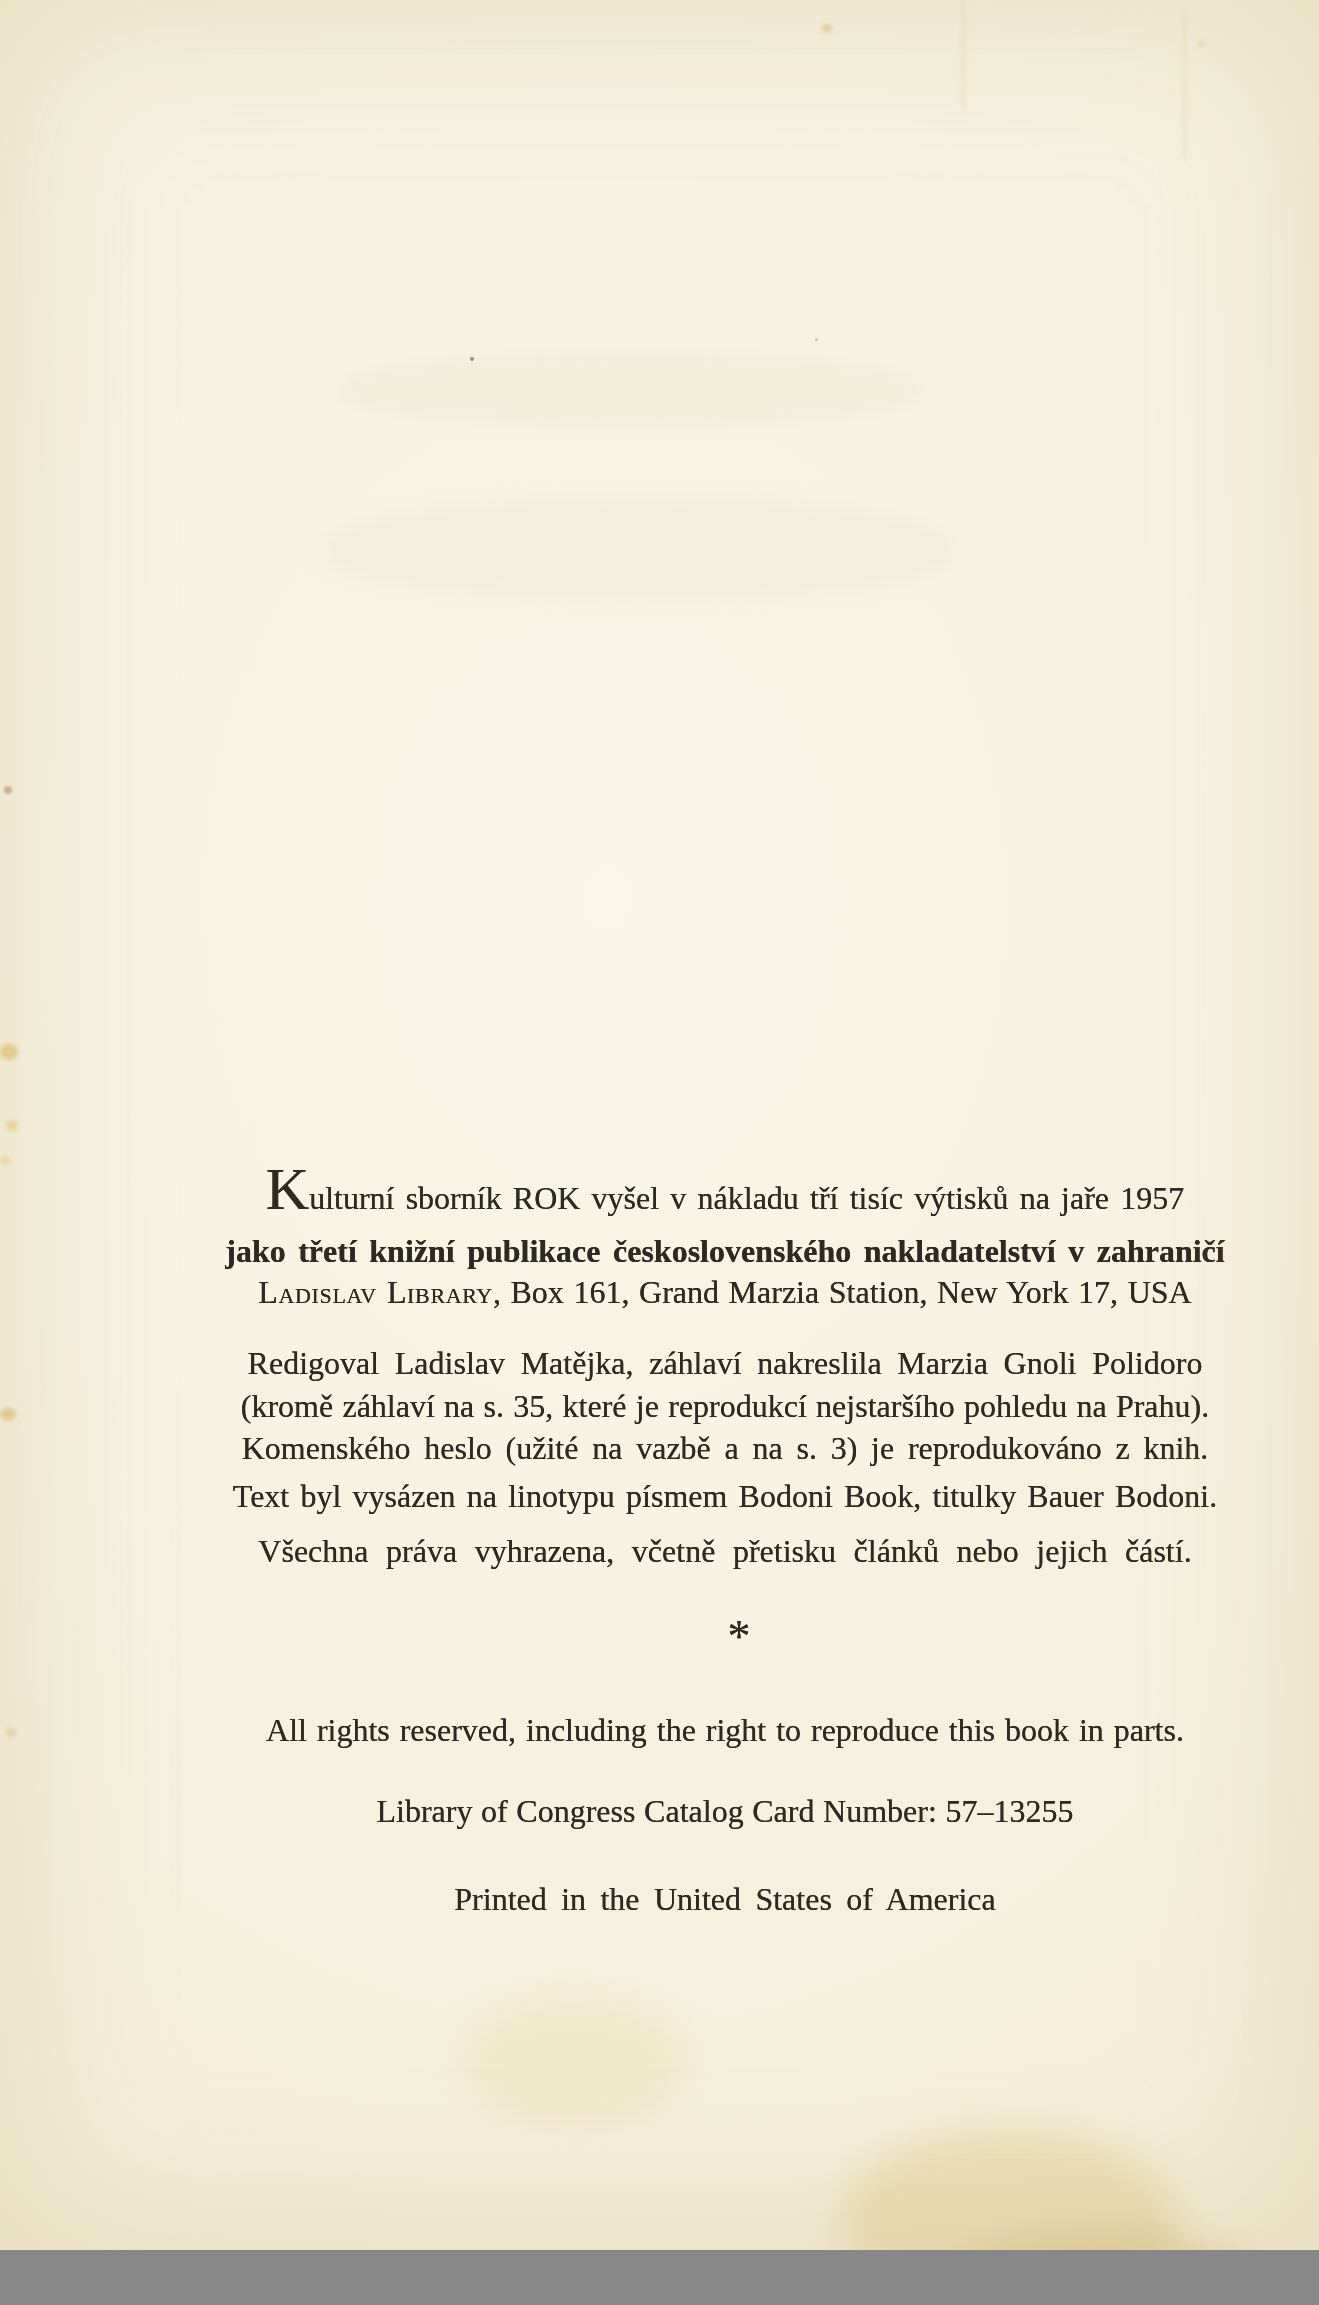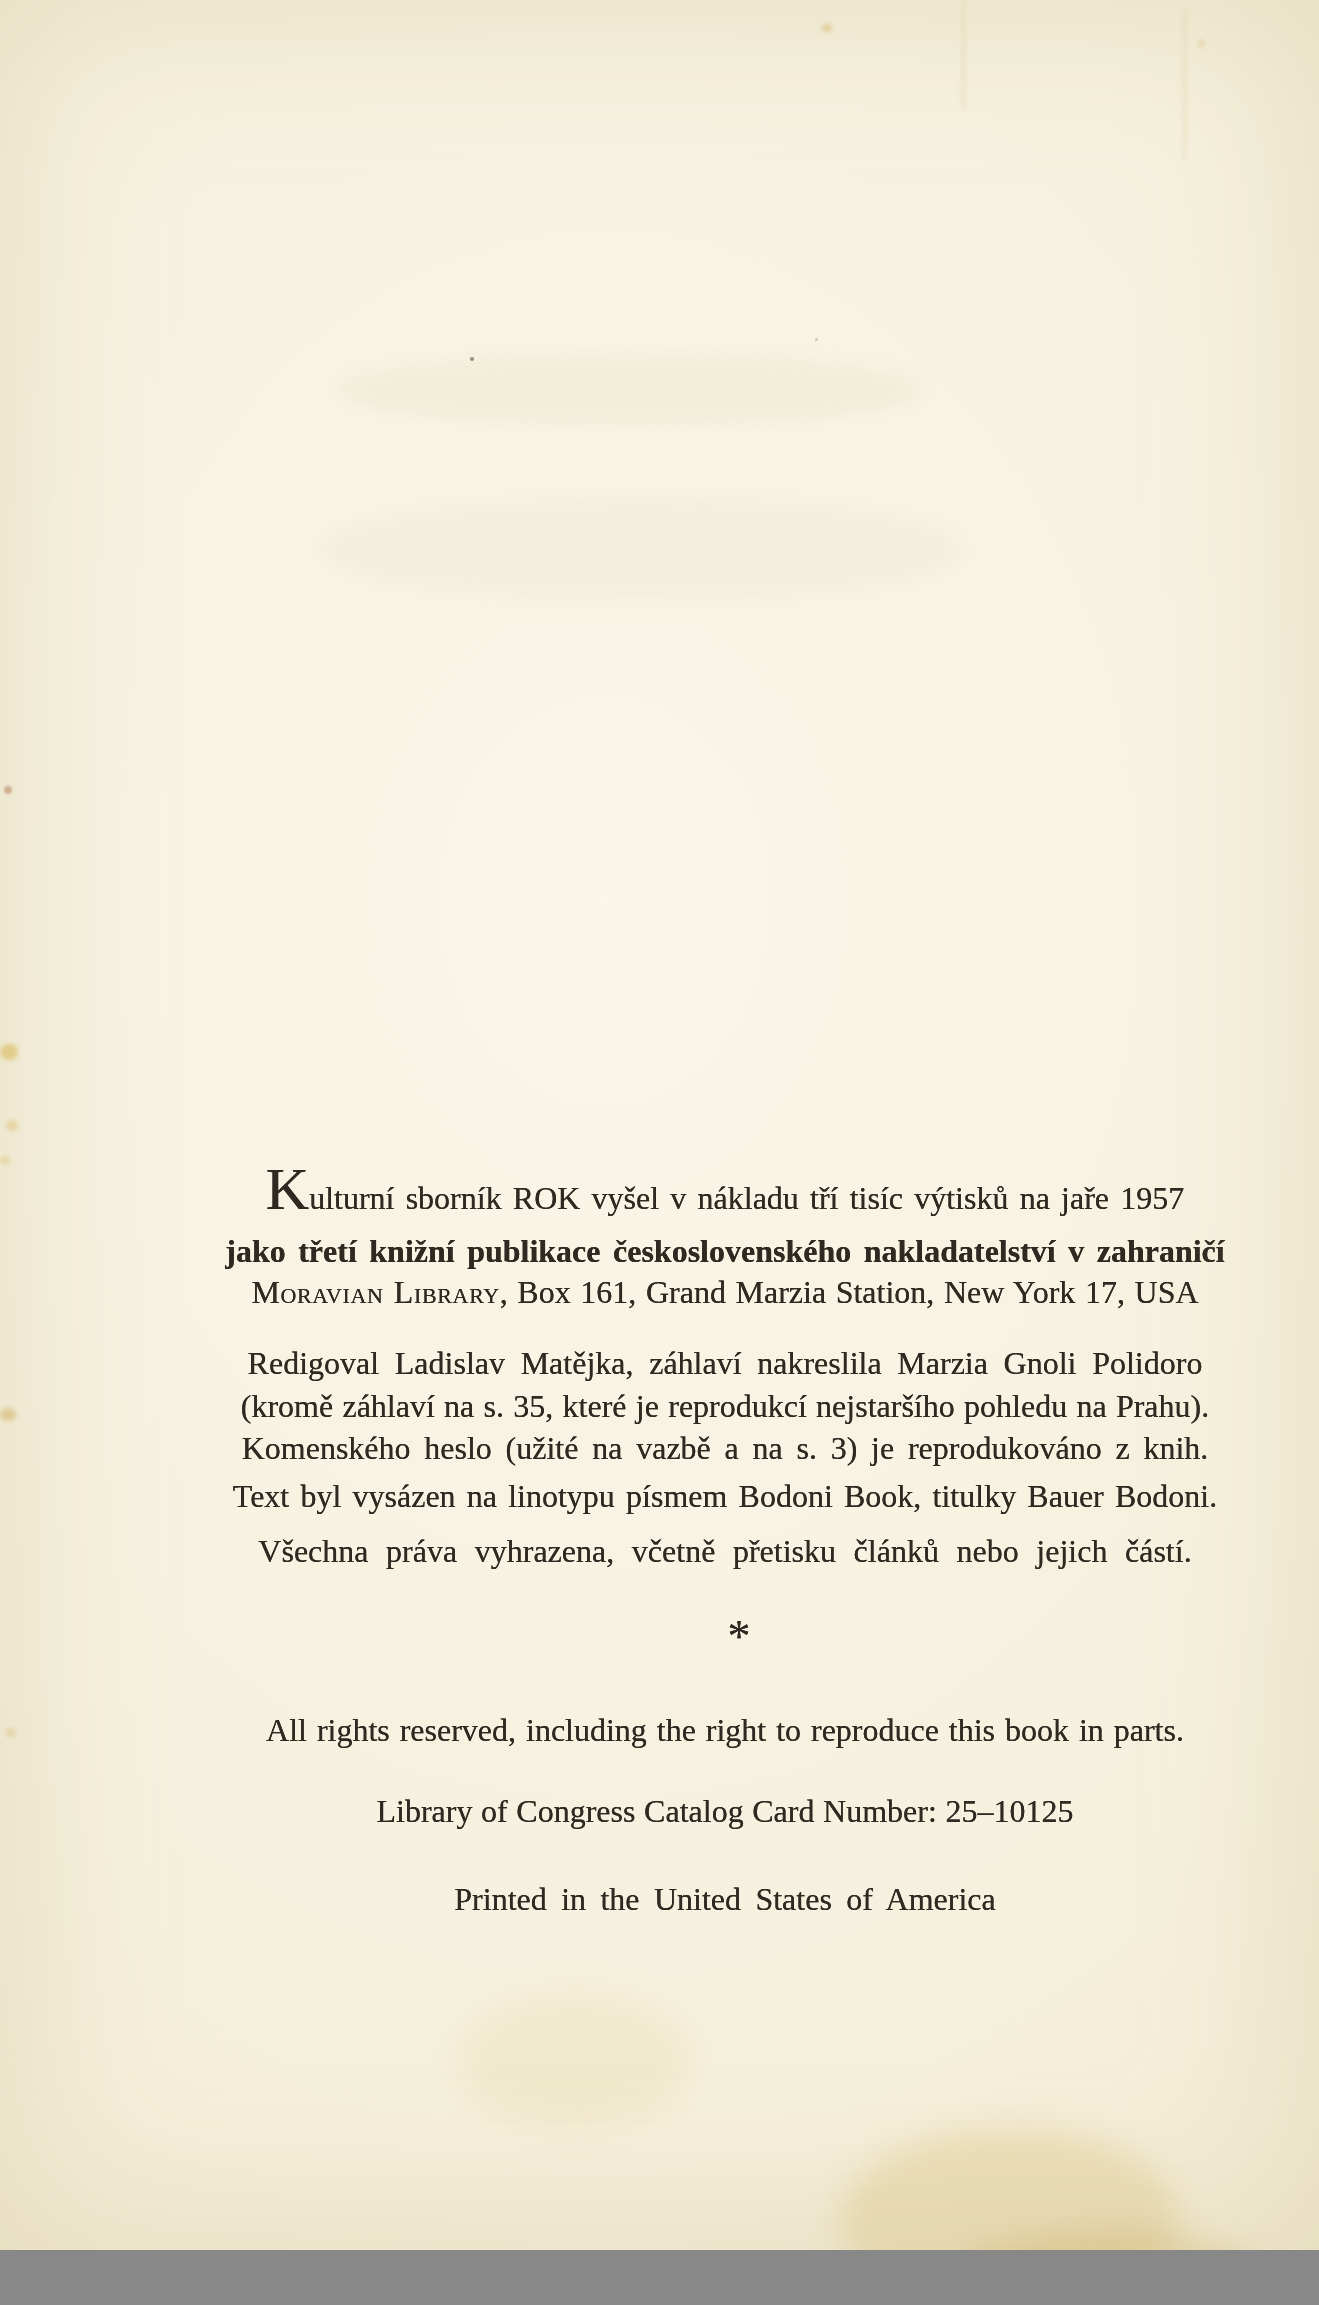--- a/index.html
+++ b/index.html
@@ -67,34 +67,34 @@
 
   <main class="colophon">
 
     <p class="ln" style="top:1175px;word-spacing:0.10em;">
       <span class="dropcap">K</span><span>ulturní sborník ROK vyšel v nákladu tří tisíc výtisků na jaře 1957</span>
     </p>
 
     <p class="ln" style="top:1228px;word-spacing:0.14em;font-weight:bold;">jako třetí knižní publikace československého nakladatelství v zahraničí</p>
 
     <p class="ln" style="top:1269px;word-spacing:0.05em;">
-      <span class="sc">Moravian Library</span><span>, Box 161, Grand Marzia Station, New York 17, USA</span>
+      <span class="sc">Ladislav Library</span><span>, Box 161, Grand Marzia Station, New York 17, USA</span>
     </p>
 
     <p class="ln" style="top:1340px;word-spacing:0.24em;">Redigoval Ladislav Matějka, záhlaví nakreslila Marzia Gnoli Polidoro</p>
     <p class="ln" style="top:1383px;word-spacing:0.04em;">(kromě záhlaví na s. 35, které je reprodukcí nejstaršího pohledu na Prahu).</p>
     <p class="ln" style="top:1425px;word-spacing:0.18em;">Komenského heslo (užité na vazbě a na s. 3) je reprodukováno z knih.</p>
     <p class="ln" style="top:1473px;word-spacing:0.10em;">Text byl vysázen na linotypu písmem Bodoni Book, titulky Bauer Bodoni.</p>
 
     <p class="ln it" style="top:1528px;word-spacing:0.30em;">Všechna práva vyhrazena, včetně přetisku článků nebo jejich částí.</p>
 
     <p class="ln star" style="top:1614px;">*</p>
 
     <p class="ln it" style="top:1707px;word-spacing:0.06em;text-align:center;">All rights reserved, including the right to reproduce this book in parts.</p>
 
-    <p class="ln" style="top:1788px;word-spacing:0.02em;">Library of Congress Catalog Card Number: 25–10125</p>
+    <p class="ln" style="top:1788px;word-spacing:0.02em;">Library of Congress Catalog Card Number: 57–13255</p>
 
     <p class="ln" style="top:1876px;word-spacing:0.20em;">Printed in the United States of America</p>
 
   </main>
 
   <div class="vignette"></div>
 </div>
 
 </body></html>

